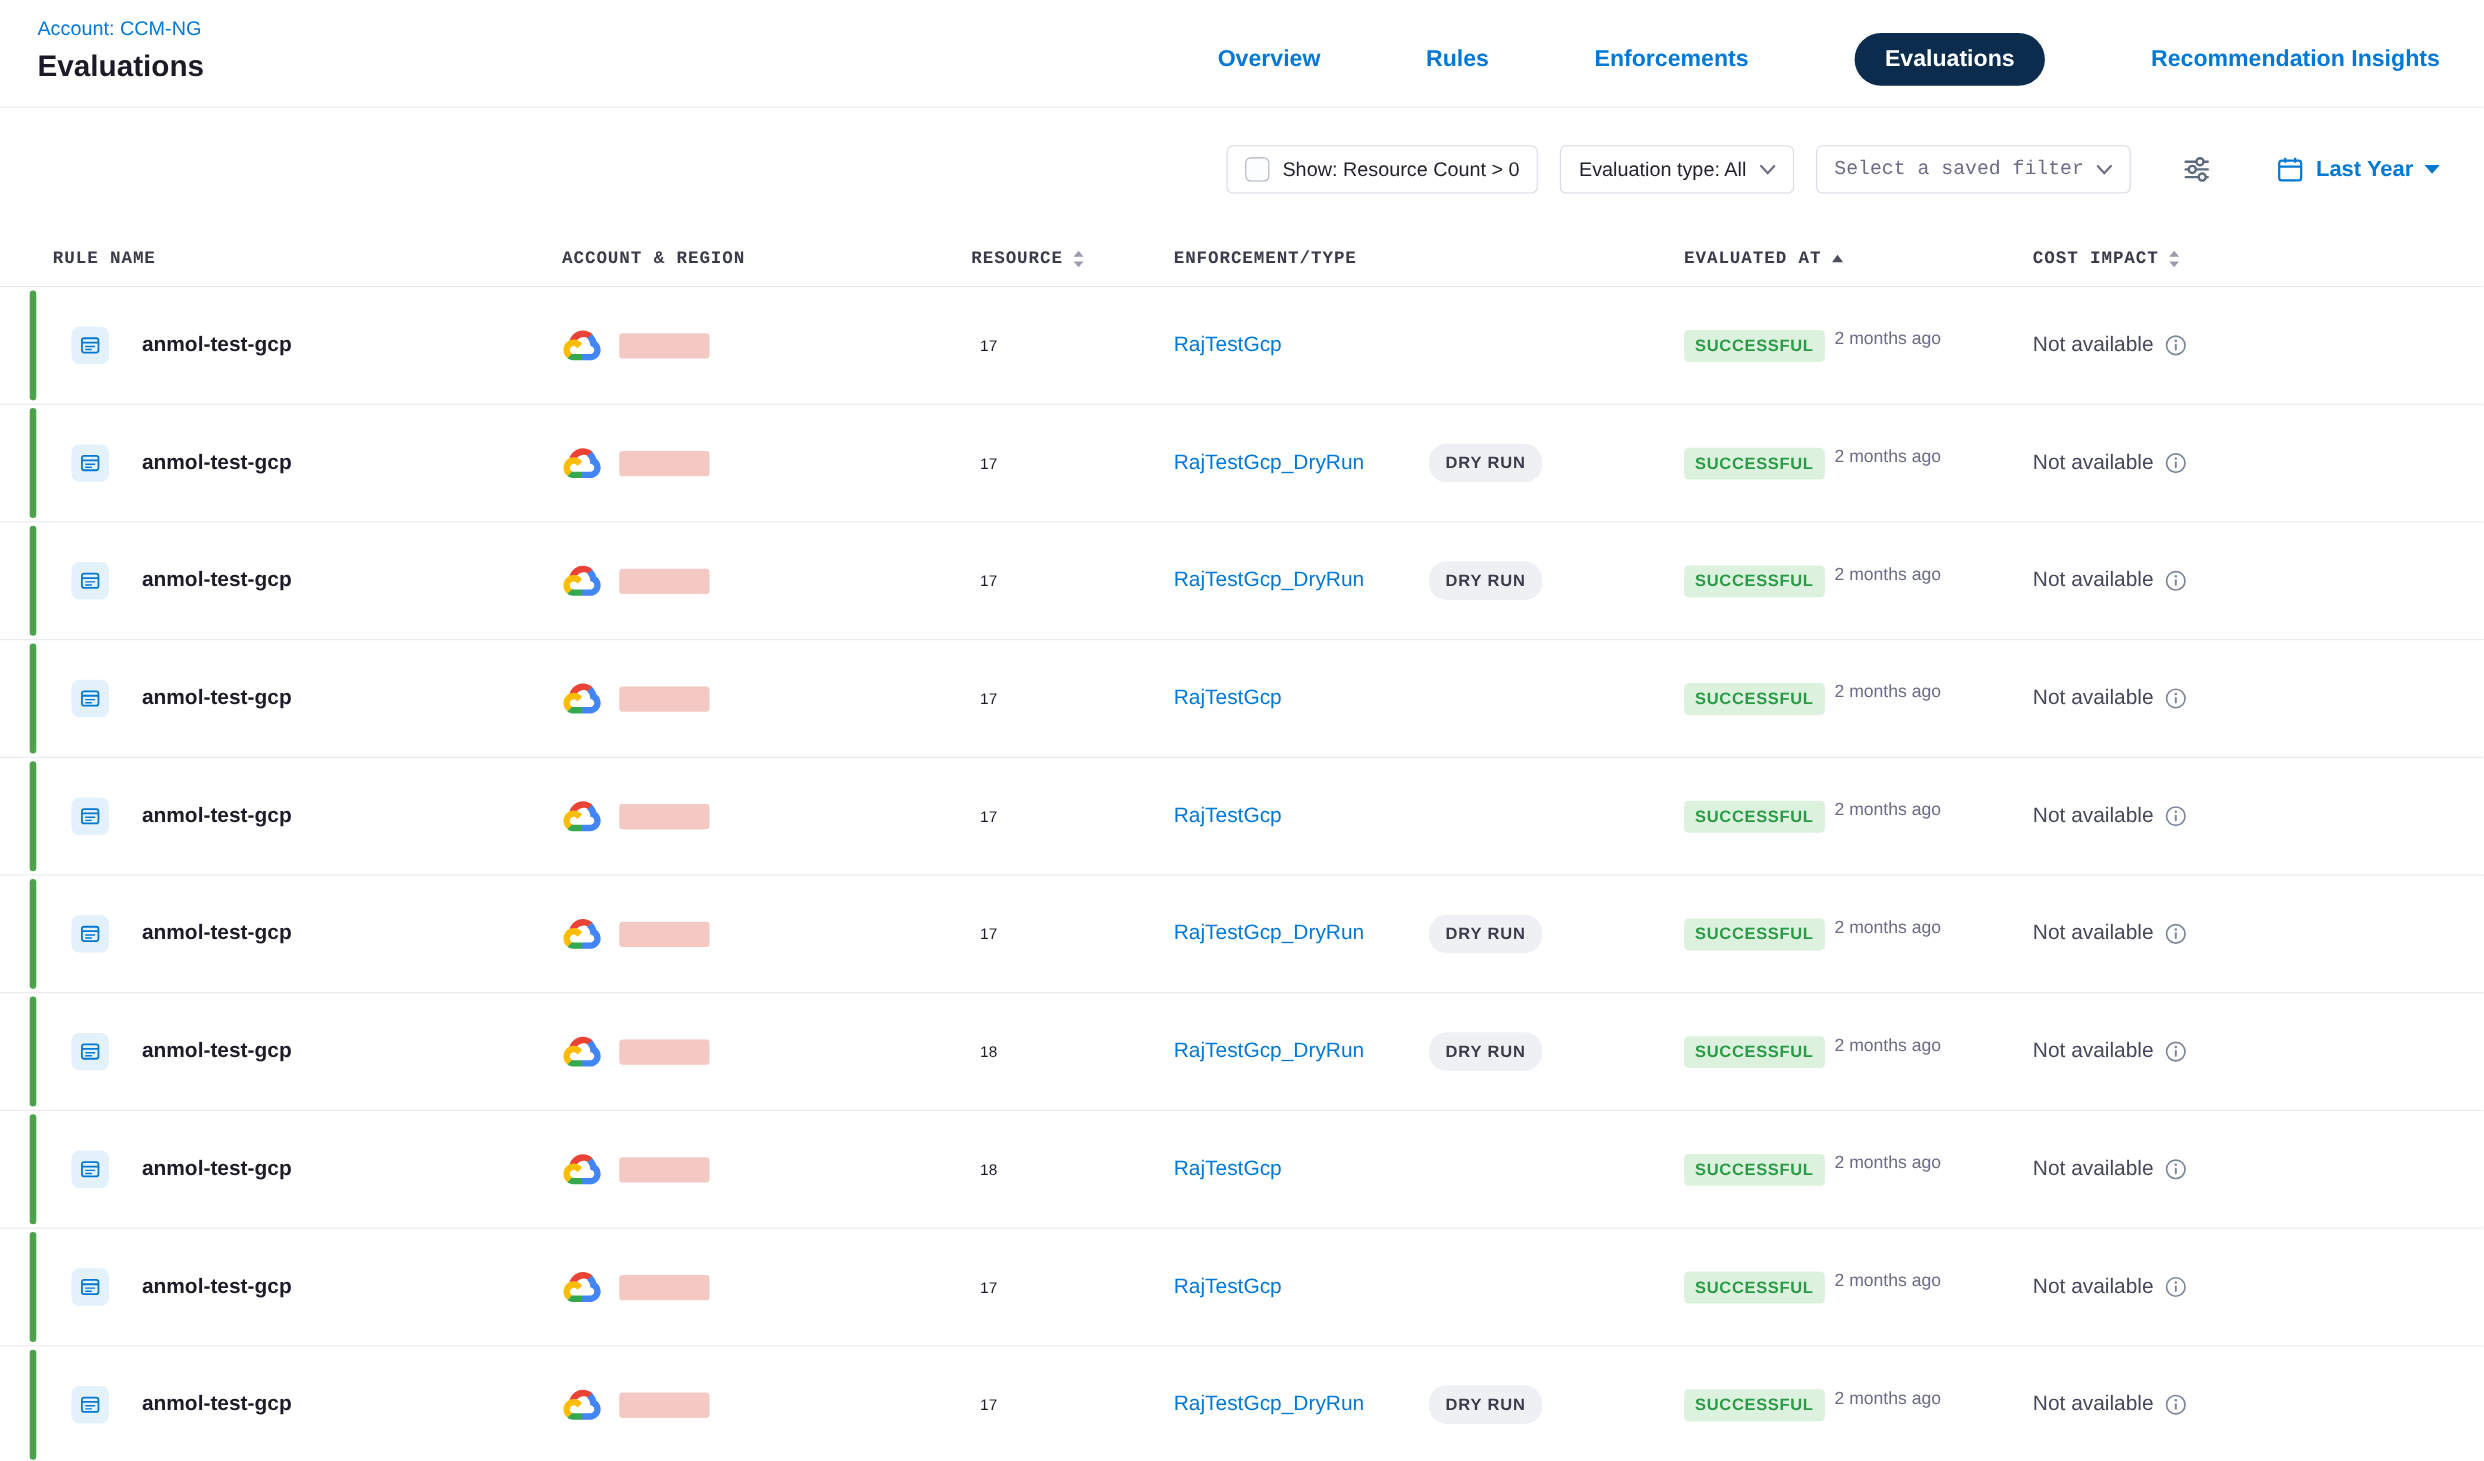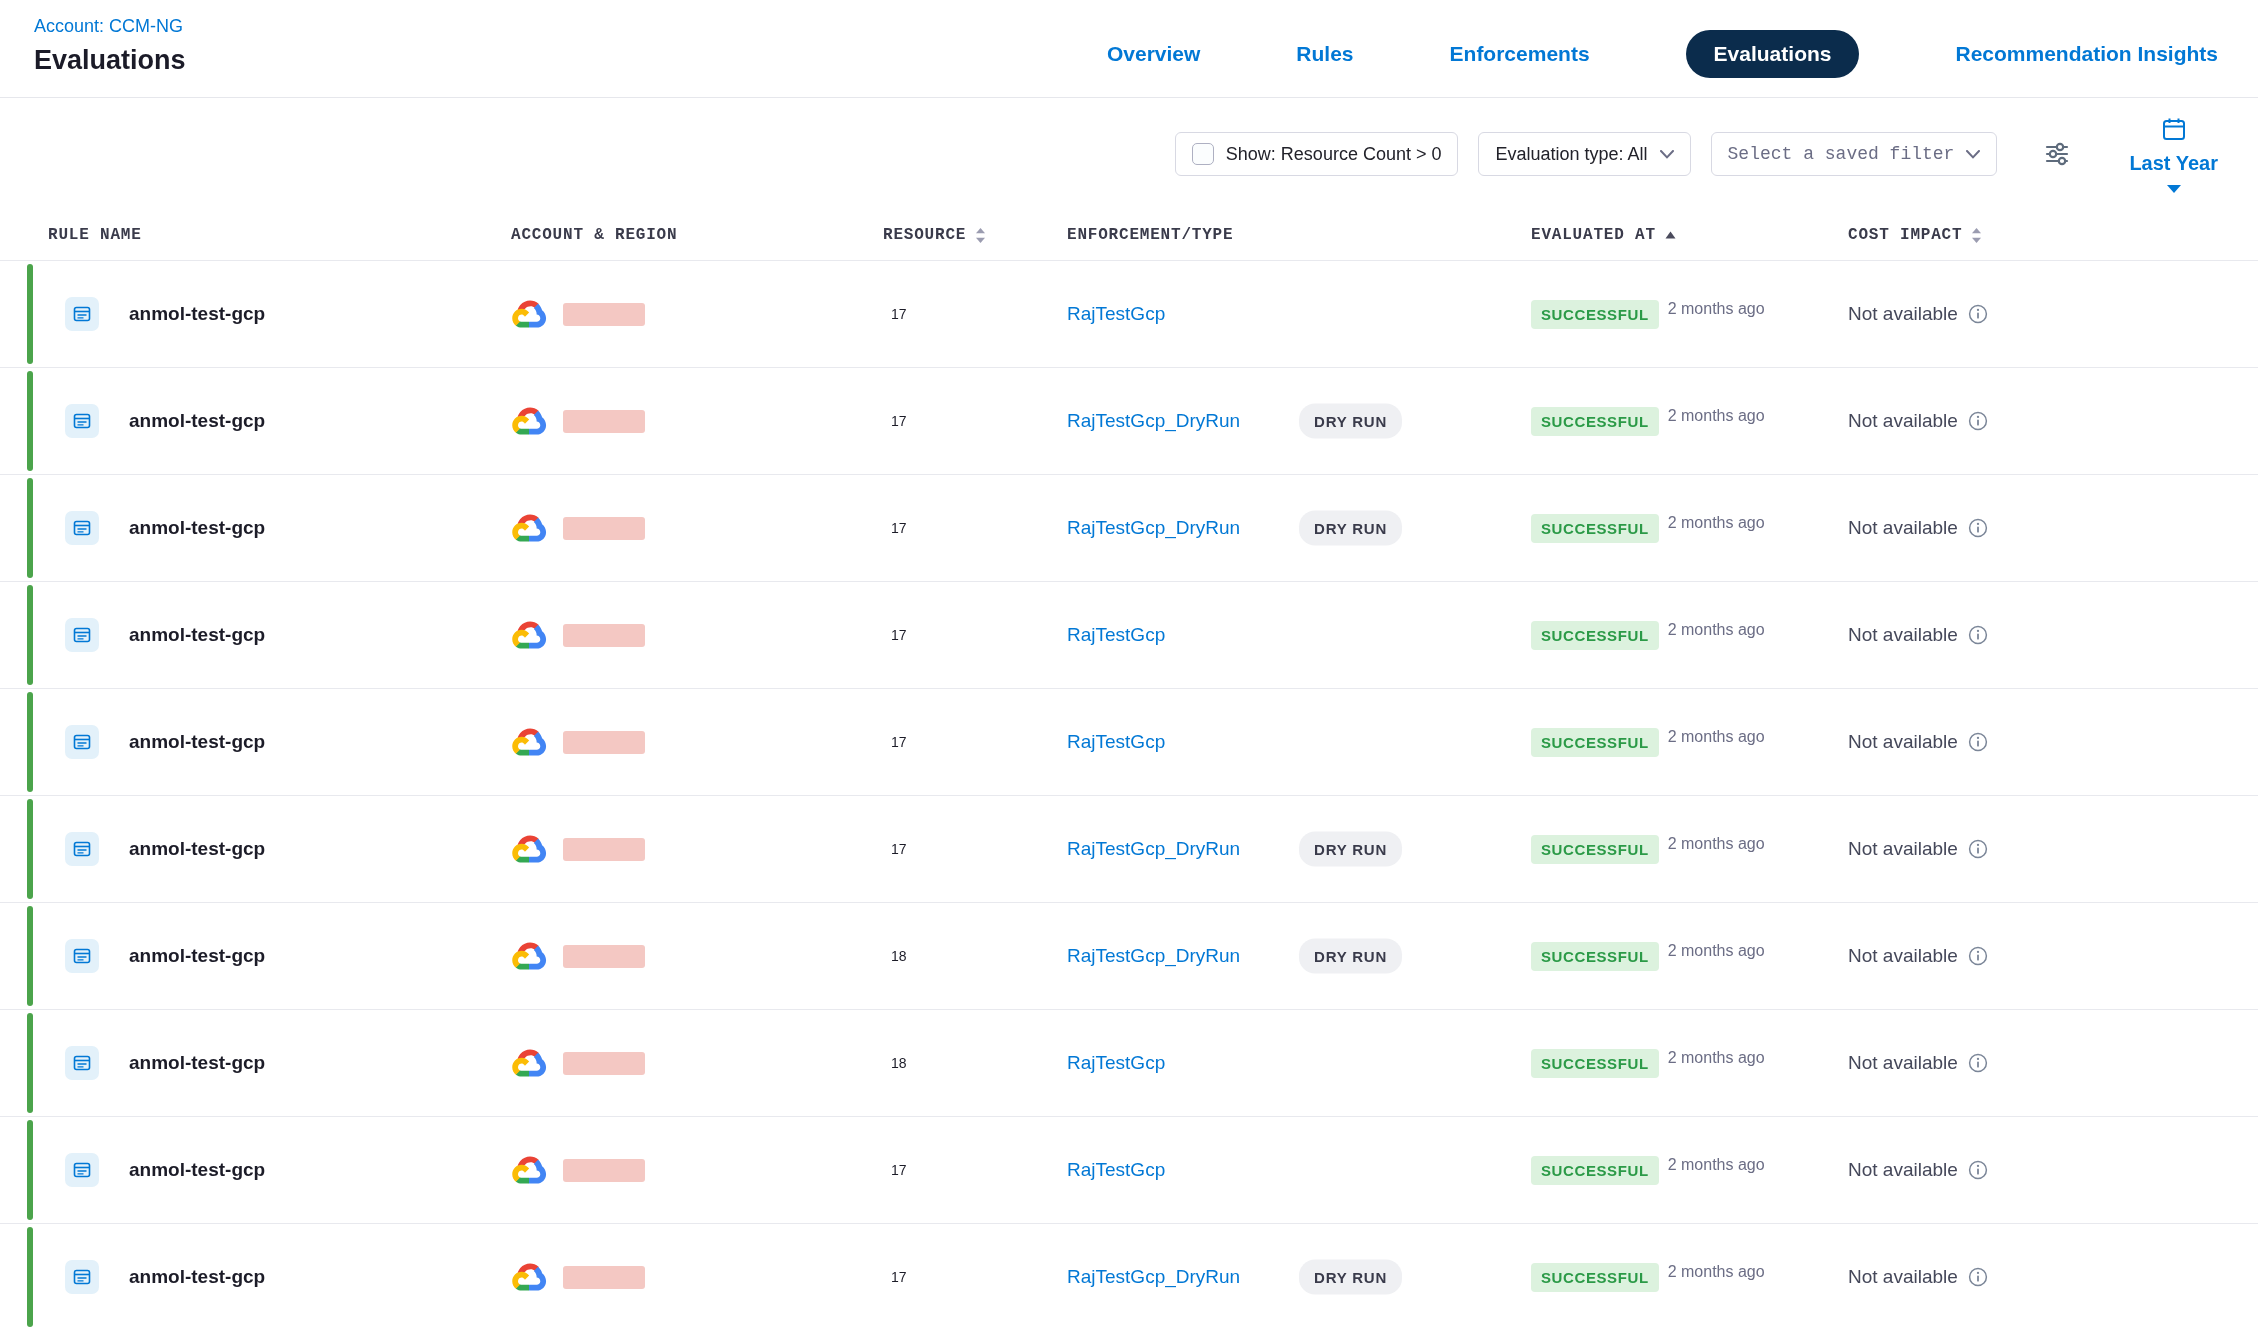--- a/index.html
+++ b/index.html
@@ -26,21 +26,21 @@
     gap:20px;padding-right:40px;box-sizing:border-box;background:#ffffff;
   }
   .fctl{
     height:44px;border:1px solid #D8D9E3;border-radius:6px;background:#fff;
     display:flex;align-items:center;gap:12px;padding:0 16px;font-size:18px;color:#22222A;
     cursor:pointer;box-sizing:border-box;white-space:nowrap;
   }
   .fctl .muted{color:#6B6D85;}
   .cb{width:22px;height:22px;border:1.5px solid #AEB0C2;border-radius:5px;background:#FBFDFE;box-sizing:border-box;flex:0 0 auto;}
   .icon-btn{margin-left:22px;background:none;border:none;padding:4px;cursor:pointer;display:flex;align-items:center;}
-  .date-range{margin-left:34px;display:flex;align-items:center;gap:10px;color:#0278D5;font-size:20px;font-weight:600;cursor:pointer;white-space:nowrap;flex-direction:column;}
+  .date-range{margin-left:34px;display:flex;align-items:center;gap:10px;color:#0278D5;font-size:20px;font-weight:600;cursor:pointer;white-space:nowrap;}
   
   .grid-cols{display:grid;grid-template-columns:511px 372px 184px 464px 317px 1fr;align-items:center;}
   .thead{height:50px;}
   .th{
     font-size:16px;font-weight:700;color:#3A3B4B;letter-spacing:0.8px;
     display:flex;align-items:center;gap:9px;white-space:nowrap;font-family:Liberation Mono, monospace;
   }
   .th.first{padding-left:48px;}
   .trow{position:relative;height:106px;border-top:1px solid #E8E9EE;background:#fff;}
   .accent{position:absolute;left:27px;top:3px;bottom:3px;width:6px;border-radius:3px;background:#4BA44B;}

